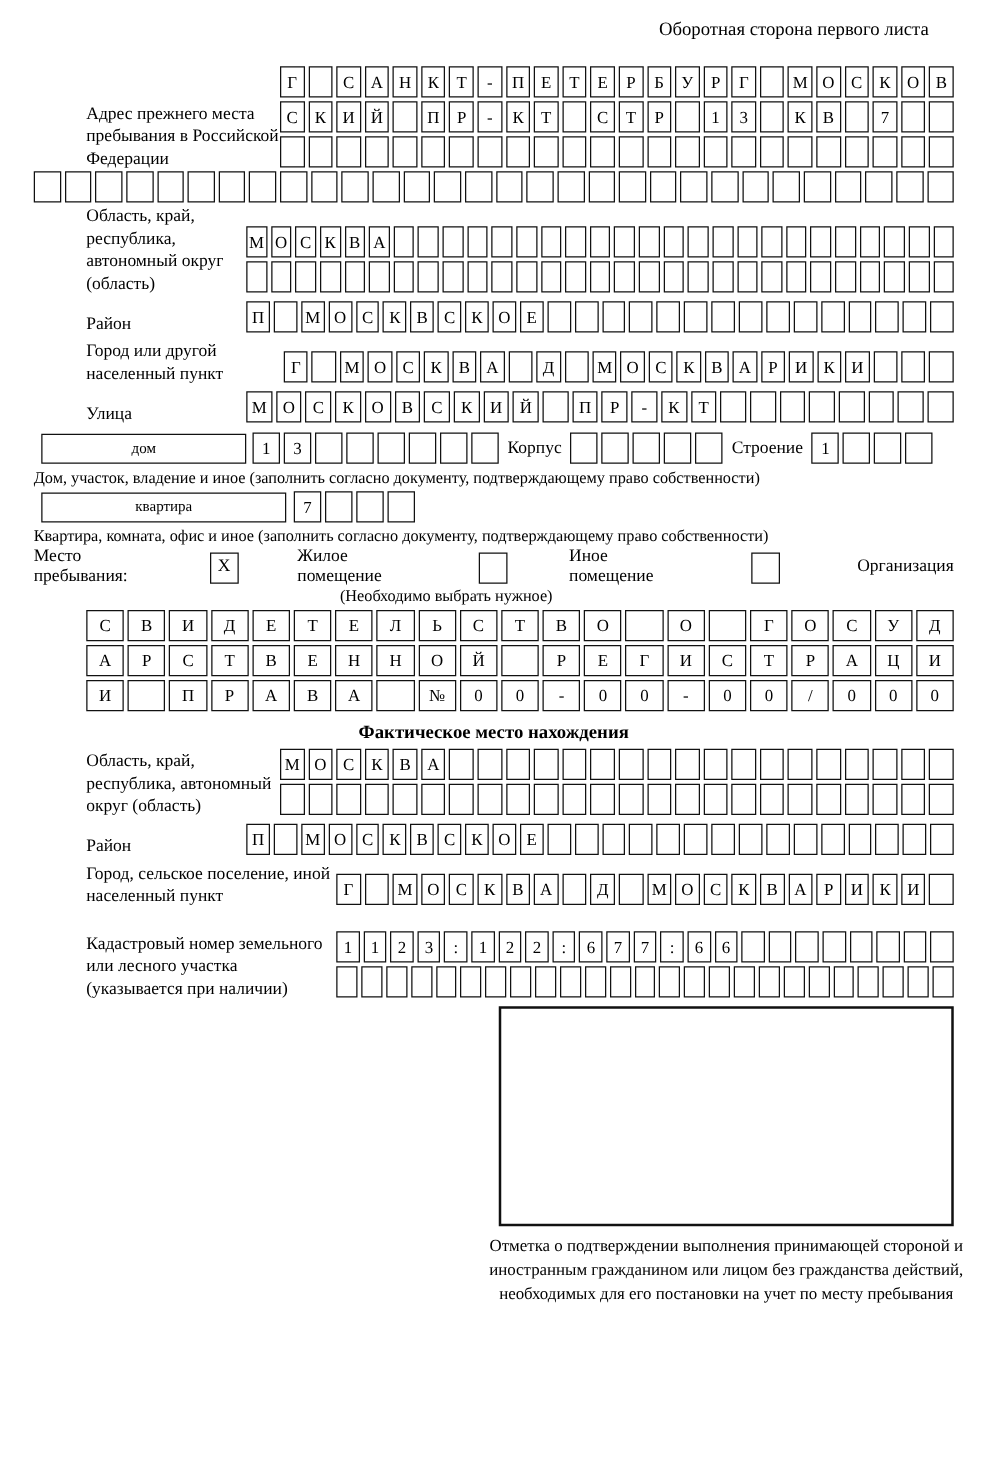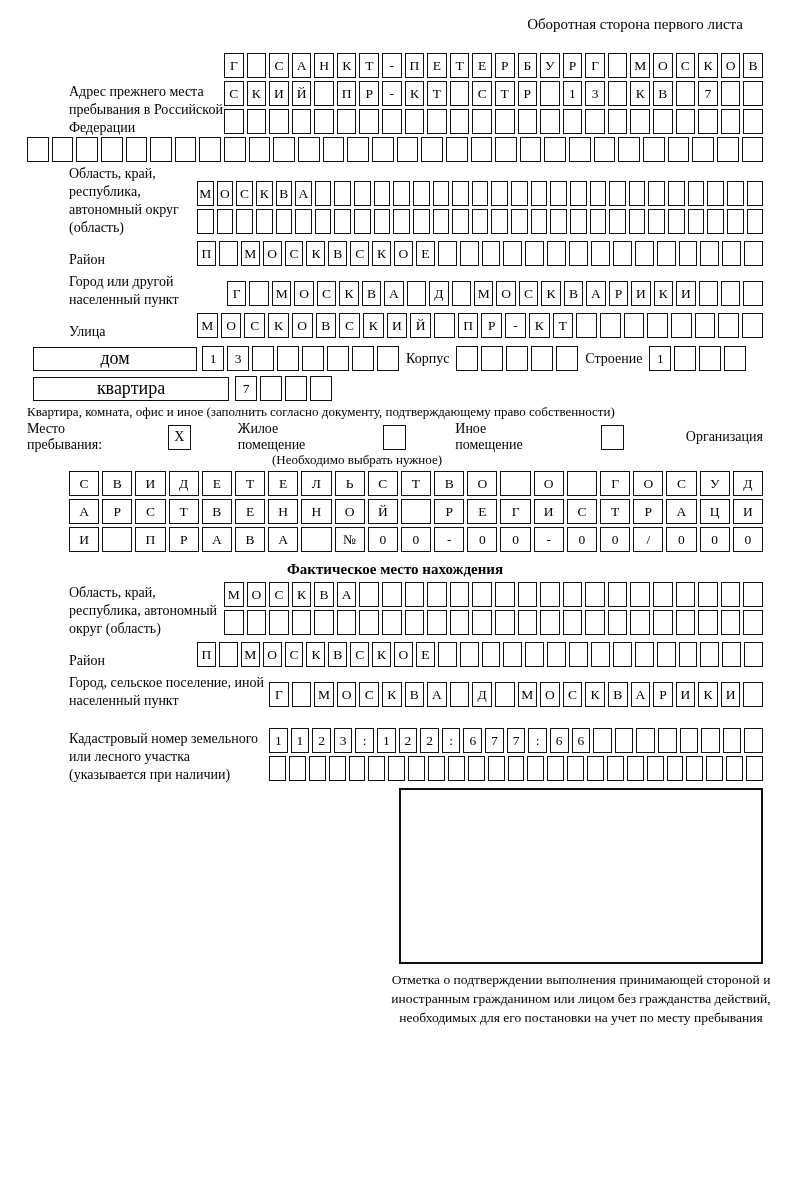--- a/index.html
+++ b/index.html
@@ -18,21 +18,21 @@
   .cells-row { display: flex; gap: 3px; height: 25px; margin-bottom: 3px; }
   .cell { flex: 1; border: 1.5px solid #111; display: flex; align-items: center;
     justify-content: center; font-size: 13.5px; background: #fff; }
 
   .note { font-size: 13px; line-height: 15px; }
   .note-center { text-align: center; }
   .section-title { text-align: center; font-weight: bold; font-size: 15px; margin: 2px 0 4px 0; }
 
   .inline-row { display: flex; align-items: center; margin-left: 6px; margin-bottom: 2px; height: 27px; }
   .box-label { border: 1.5px solid #111; height: 24px; display: flex; align-items: center;
-    justify-content: center; font-size: 18px; flex-shrink: 0; }
+    justify-content: center; font-size: 12px; flex-shrink: 0; }
   .fixed-cells { display: flex; gap: 3px; height: 25px; }
   .fixed-cells .cell { flex: none; width: 22px; }
   .inline-label { font-size: 14px; padding: 0 7px; white-space: nowrap; }
 
   .place-row { display: flex; align-items: center; height: 26px; margin-bottom: 2px; font-size: 14px; gap: 36px; }
   .checkbox { width: 23px; height: 25px; border: 1.6px solid #111; display: flex;
     align-items: center; justify-content: center; font-size: 14px; flex-shrink: 0; }
   .choose-note { margin-left: 200px; width: 260px; text-align: center; margin-bottom: 4px; }
 
   .fact-note { text-align: center; font-size: 13.5px; line-height: 17px; margin-bottom: 4px; }
@@ -356,20 +356,21 @@
         <span class="cell"></span>
       </div>
     <div class="inline-label">Строение</div>
     <div class="fixed-cells">
         <span class="cell">1</span>
         <span class="cell"></span>
         <span class="cell"></span>
         <span class="cell"></span>
       </div>
   </div>
+  <div class="note">Дом, участок, владение и иное (заполнить согласно документу, подтверждающему право собственности)</div>
 
   <div class="inline-row" style="margin-top:3px;text-align:right;">
     <div class="box-label" style="width:196px;">квартира</div>
     <div class="fixed-cells" style="margin-left:6px;">
         <span class="cell">7</span>
         <span class="cell"></span>
         <span class="cell"></span>
         <span class="cell"></span>
       </div>
   </div>

